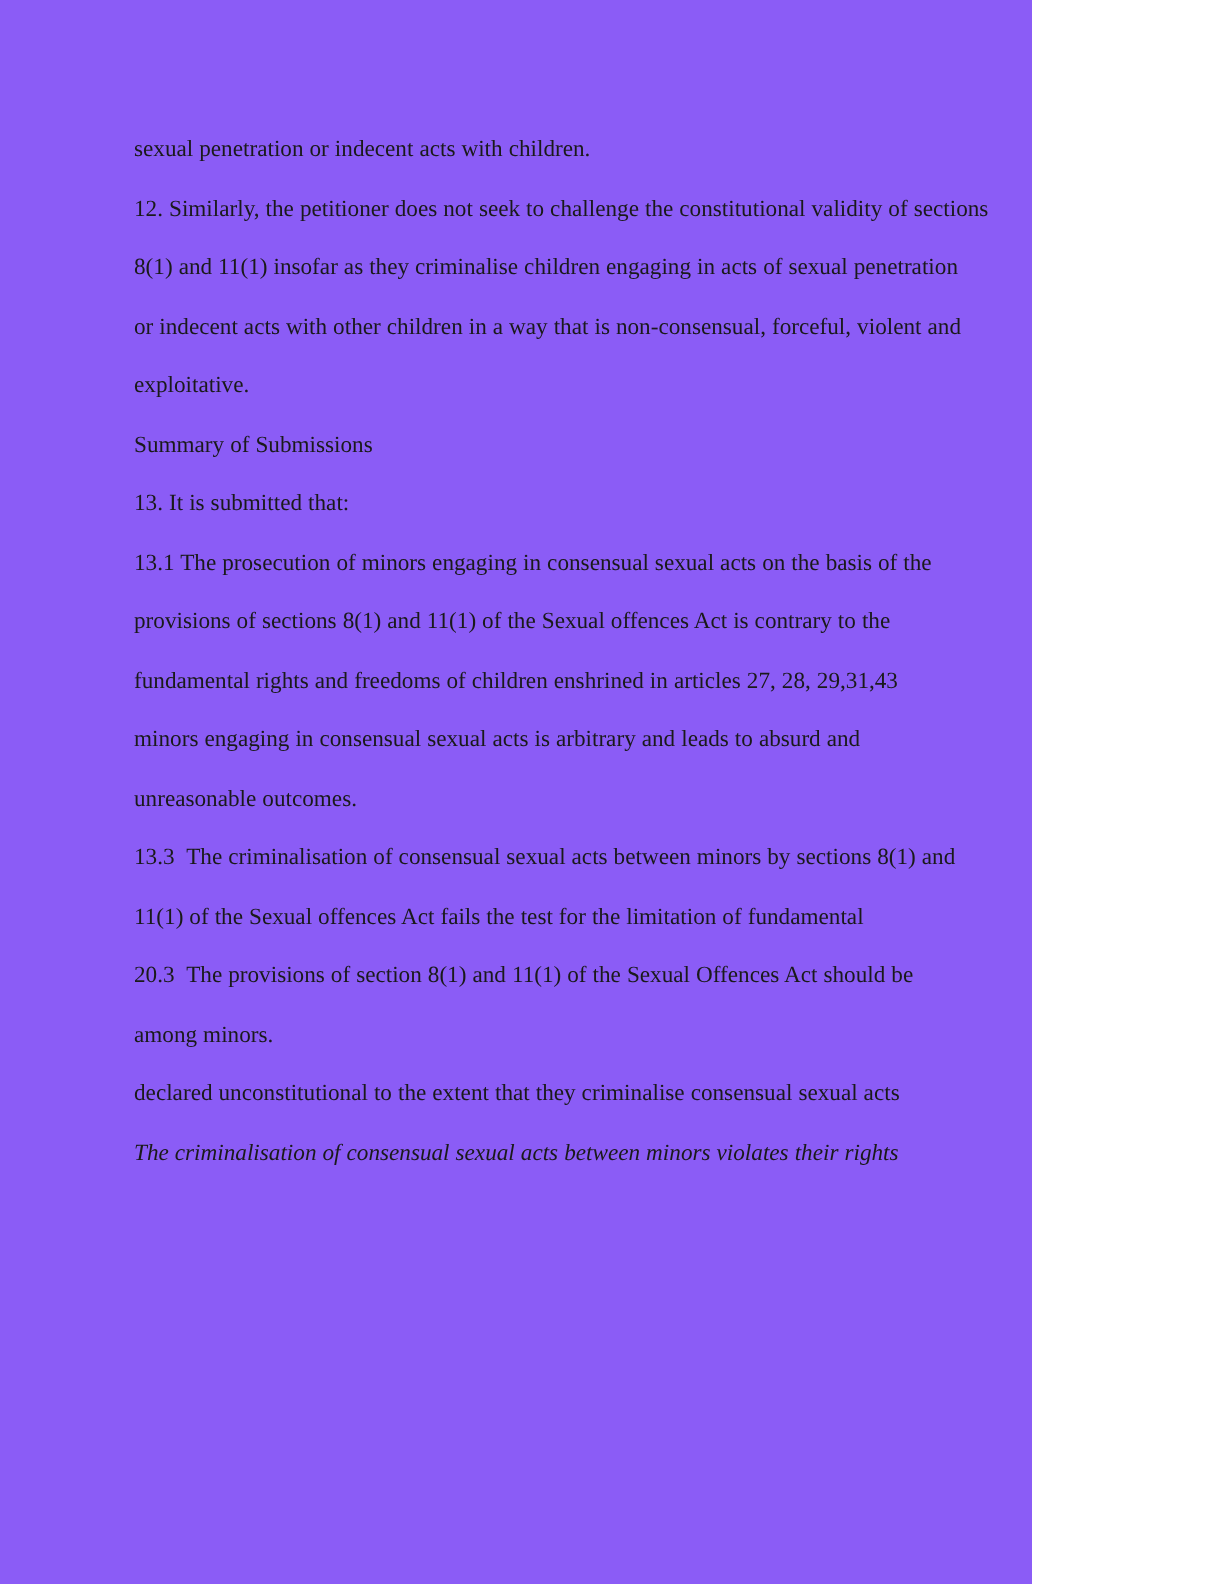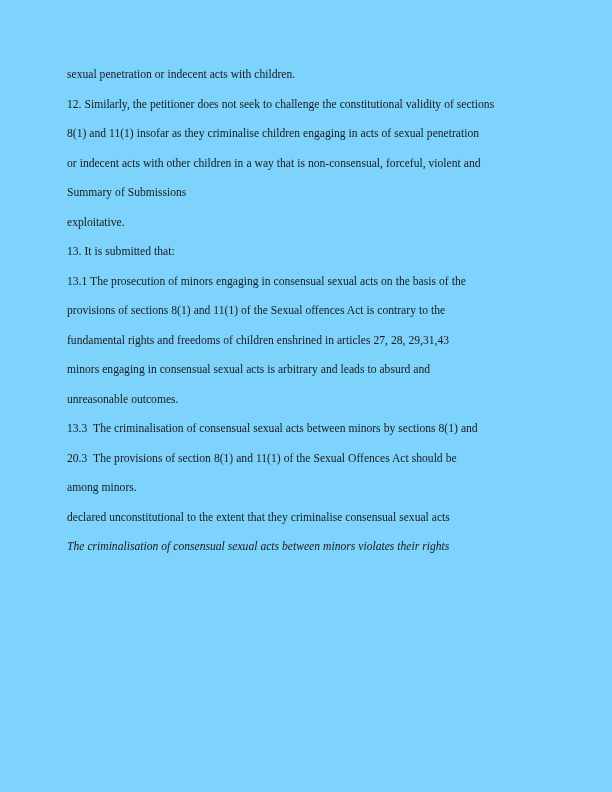--- a/index.html
+++ b/index.html
@@ -13,23 +13,23 @@
     width: 612px;
     height: 792px;
     font-family: "Liberation Serif", "DejaVu Serif", serif;
     color: #1a1a1a;
     -webkit-font-smoothing: antialiased;
     overflow: hidden;
   }
 
   .page {
     position: relative;
-    width: 612px;
+    width: 516px;
     height: 792px;
-    background: #7dd3fc;
+    background: #8b5cf6;
     box-sizing: border-box;
   }
 
   .text-body {
     position: absolute;
     left: 67px;
     top: 66px;
     width: 480px;
   }
 
@@ -55,40 +55,41 @@
   <div class="text-body">
 
     <p class="block">sexual penetration or indecent acts with children.</p>
 
     <p class="block">12. Similarly, the petitioner does not seek to challenge the constitutional validity of sections</p>
 
     <p class="block">8(1) and 11(1) insofar as they criminalise children engaging in acts of sexual penetration</p>
 
     <p class="block">or indecent acts with other children in a way that is non-consensual, forceful, violent and</p>
 
+    <p class="block">exploitative.</p>
+
     <p class="block">Summary of Submissions</p>
-
-    <p class="block">exploitative.</p>
 
     <p class="block">13. It is submitted that:</p>
 
     <p class="block">13.1 The prosecution of minors engaging in consensual sexual acts on the basis of the</p>
 
     <p class="block">provisions of sections 8(1) and 11(1) of the Sexual offences Act is contrary to the</p>
 
     <p class="block">fundamental rights and freedoms of children enshrined in articles 27, 28, 29,31,43</p>
 
 
 
     <p class="block">minors engaging in consensual sexual acts is arbitrary and leads to absurd and</p>
 
     <p class="block">unreasonable outcomes.</p>
 
     <p class="block">13.3  The criminalisation of consensual sexual acts between minors by sections 8(1) and</p>
 
+    <p class="block">11(1) of the Sexual offences Act fails the test for the limitation of fundamental</p>
 
 
     <p class="block">20.3  The provisions of section 8(1) and 11(1) of the Sexual Offences Act should be</p>
 
     <p class="block">among minors.</p>
 
     <p class="block">declared unconstitutional to the extent that they criminalise consensual sexual acts</p>
 
     <p class="block">The criminalisation of consensual sexual acts between minors violates their rights</p>
 

